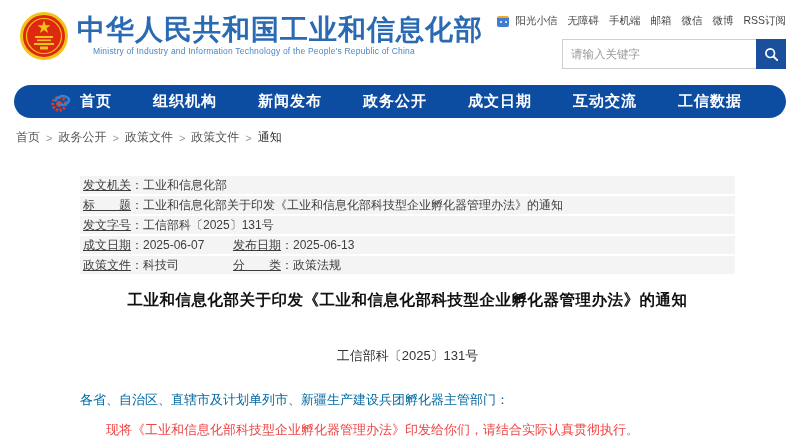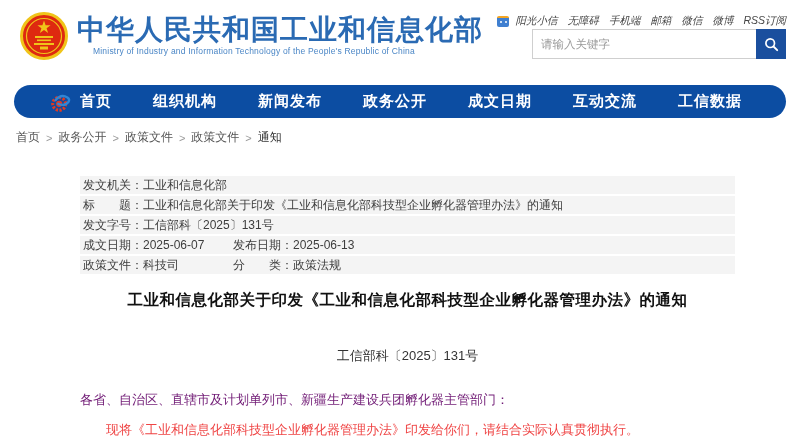--- a/index.html
+++ b/index.html
@@ -20,30 +20,30 @@
     font-size: 28px; font-weight: bold; color: #2a6ab3; letter-spacing: 1px; line-height: 26px;
   }
   .brand-text .en {
     font-size: 8.5px; color: #4a86c6; margin-top: 3px; letter-spacing: 0.2px; padding-left: 16px;
   }
   .header-right { display: flex; flex-direction: column; align-items: flex-end; }
   .top-links {
     display: flex; align-items: center; gap: 10px;
     font-size: 10.5px; color: #444; margin-top: 2px;
   }
-  .top-links a { color: #444; text-decoration: none; cursor: pointer; white-space: nowrap; font-style: italic; }
+  .top-links a { color: #444; text-decoration: none; cursor: pointer; white-space: nowrap; }
   .robot-icon {
     display: inline-block; width: 12px; height: 11px; position: relative;
     background: #3f7fd0; border-radius: 2px; border-top: 2px solid #f5a623; margin-right: -4px;
   }
   .robot-icon::before, .robot-icon::after {
     content: ""; position: absolute; top: 3px; width: 2px; height: 2px; background: #fff; border-radius: 50%;
   }
   .robot-icon::before { left: 2.5px; } .robot-icon::after { right: 2.5px; }
-  .search-bar { display: flex; margin-top: 1px; width: 254px; height: 30px; }
+  .search-bar { display: flex; margin-top: 11px; width: 224px; height: 30px; }
   .search-bar input {
     flex: 1; border: 1px solid #cfcfcf; border-right: none; outline: none;
     padding: 0 8px; font-size: 11.5px; color: #333;
     font-family: "Liberation Sans", "DejaVu Sans", sans-serif;
   }
   .search-bar input::placeholder { color: #9a9a9a; }
   .search-btn {
     width: 30px; height: 30px; background: #1a4f9e; border: none; cursor: pointer;
     display: flex; align-items: center; justify-content: center;
   }
@@ -69,27 +69,27 @@
   
   .content { margin: 30px 65px 0 80px; }
   .meta-table {}
   .meta-row {
     background: #f4f4f4; height: 18px; margin-bottom: 2px;
     display: flex; align-items: center; padding-left: 3px;
     font-size: 12px; color: #3d3d3d; line-height: 18px;
   }
   .meta-cell { display: flex; white-space: nowrap; overflow: hidden; }
   .meta-cell.col1 { flex: 0 0 150px; }
-  .meta-cell .lbl { color: #3d3d3d; }
+  .meta-cell .lbl { color: #3d3d3d; text-decoration: underline; }
   .doc-title {
     margin-top: 16px; text-align: center;
     font-size: 15.5px; font-weight: bold; color: #111111; letter-spacing: 0.5px;
   }
   .doc-number { margin-top: 36px; text-align: center; font-size: 13px; color: #333; }
-  .salutation { margin-top: 26px; font-size: 13px; color: #701a75; line-height: 17px; }
+  .salutation { margin-top: 26px; font-size: 13px; color: #0369a1; line-height: 17px; }
   .body-para  { margin-top: 13px; font-size: 13px; color: #ef4444; line-height: 17px; text-indent: 2em; }
 </style>
 </head>
 <body>
 
 <div class="header">
   <div class="brand">
     <svg class="emblem" viewBox="0 0 48 48">
       <circle cx="24" cy="24" r="22.5" fill="#de2910" stroke="#f0c419" stroke-width="3"></circle>
       <circle cx="24" cy="24" r="17.5" fill="none" stroke="#f0c419" stroke-width="1.2"></circle>

